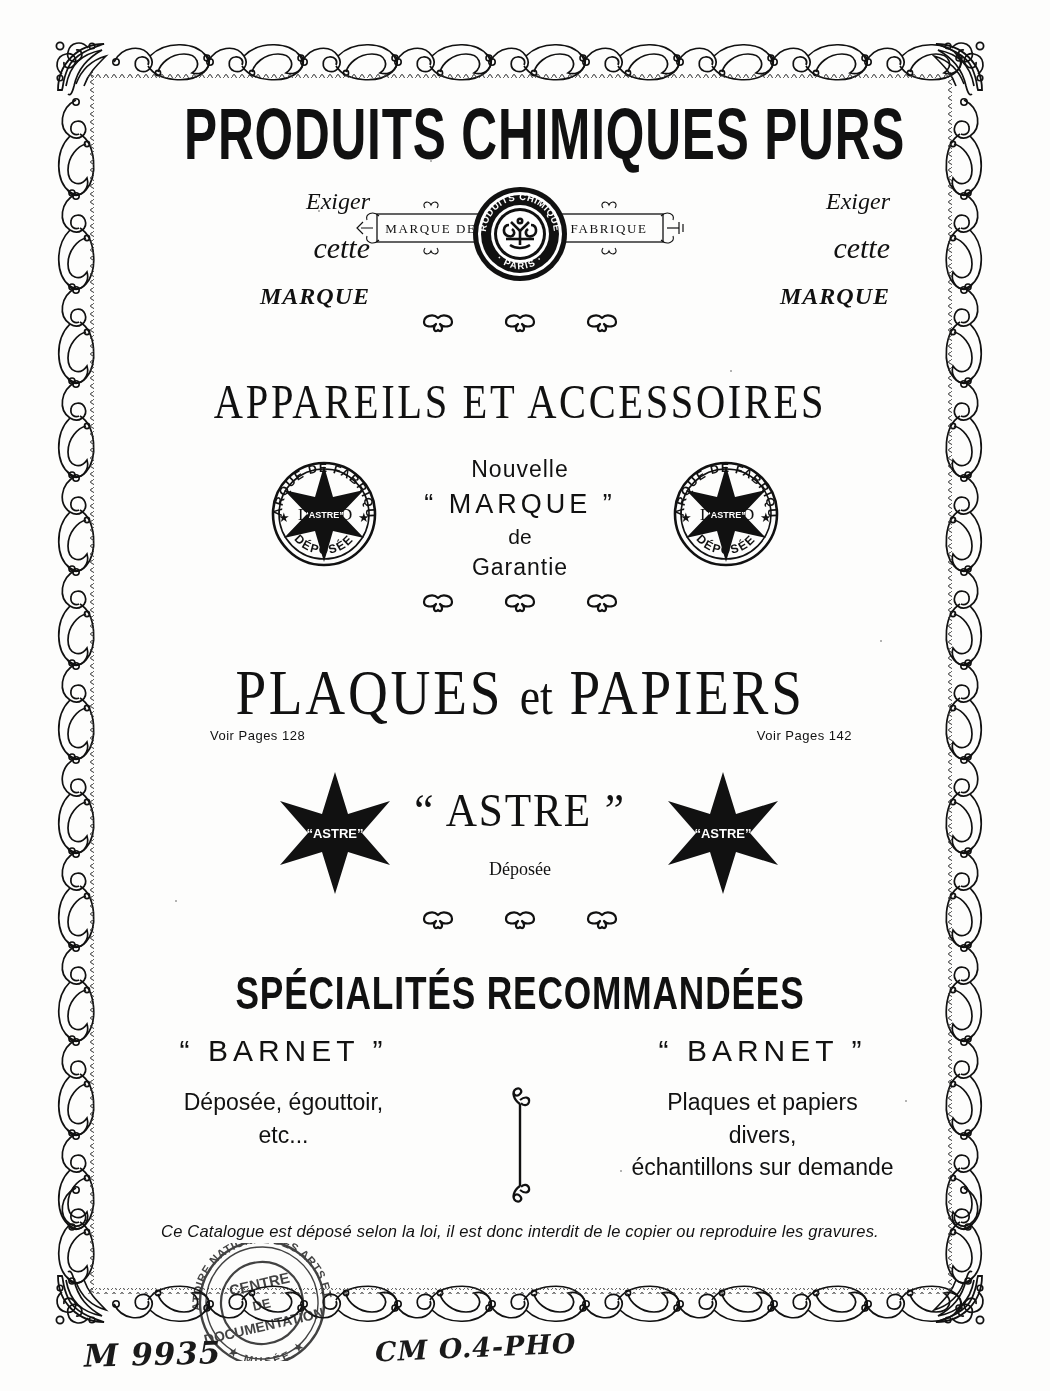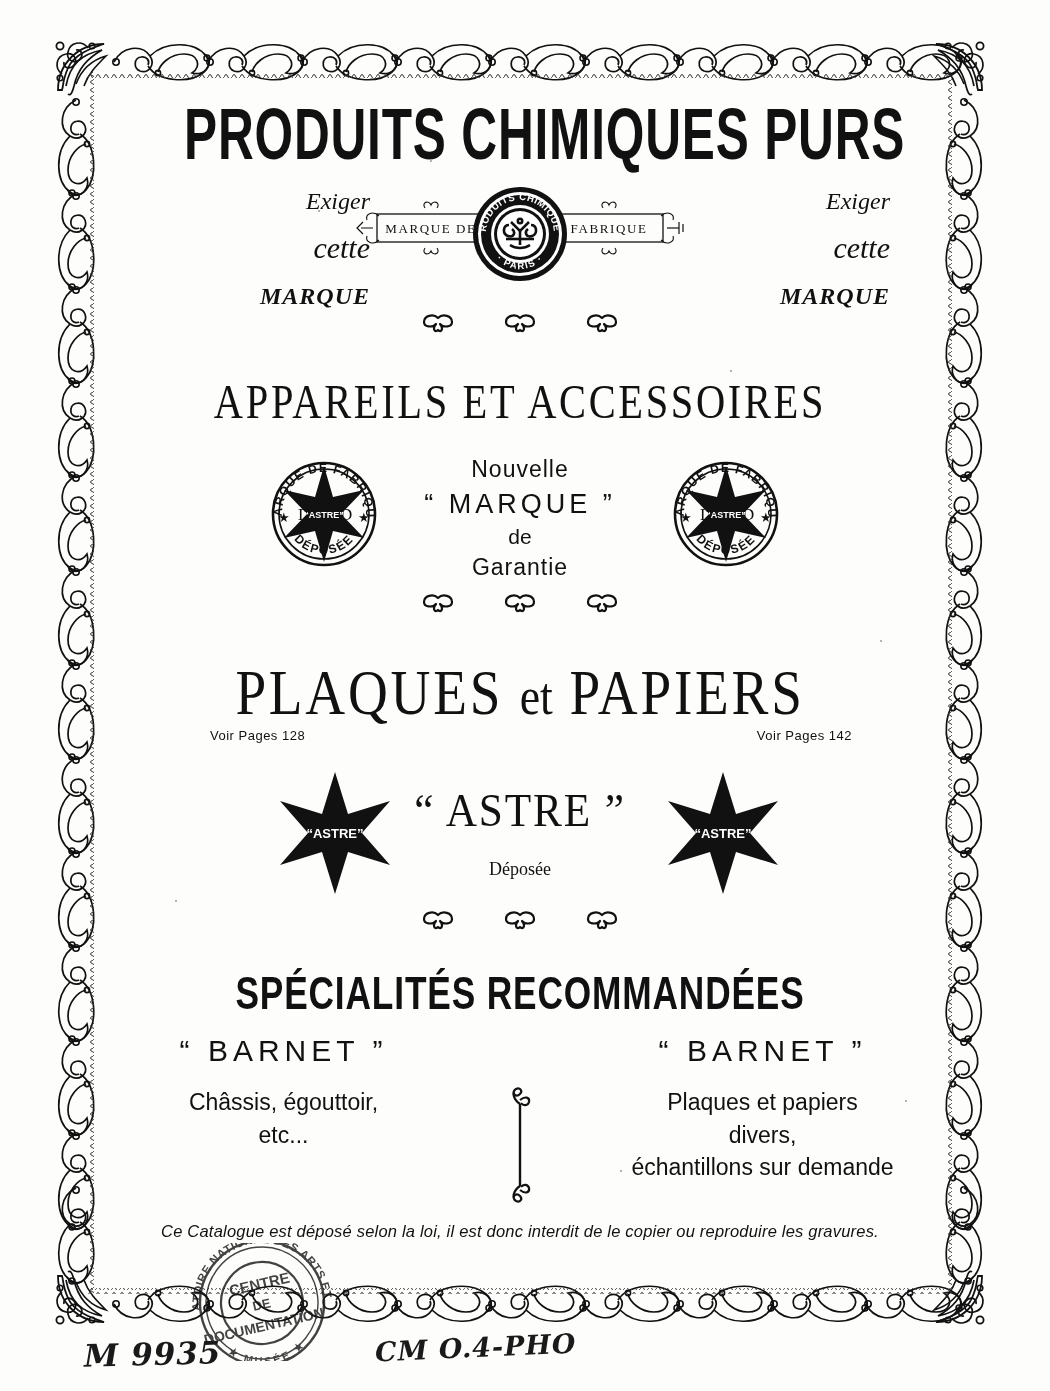--- a/index.html
+++ b/index.html
@@ -613,21 +613,21 @@
       </svg>
     </div>
 
     <div class="h-spec" style="margin-top:40px;">SPÉCIALITÉS RECOMMANDÉES</div>
 
     <div class="spec-row" style="margin-top:22px;">
 
       <div class="spec-col left">
         <div class="spec-name">“ BARNET ”</div>
         <div class="spec-desc">
-          <div>Châssis,  égouttoir,</div>
+          <div>Déposée,  égouttoir,</div>
           <div>etc...</div>
         </div>
       </div>
 
       <div class="spec-divider">
         <svg width="30" height="120" viewBox="0 0 30 120" xmlns="http://www.w3.org/2000/svg">
           <line x1="15" y1="18" x2="15" y2="100" stroke="#111" stroke-width="2.4"></line>
           <path d="M15,18 C9,14 6,6 11,3 C15,1 18,5 15,8 C12,11 8,9 9,6" fill="none" stroke="#111" stroke-width="2.2"></path>
           <path d="M15,14 C20,10 25,11 24,16 C23,20 18,20 16,17" fill="none" stroke="#111" stroke-width="2.2"></path>
           <path d="M15,100 C9,104 6,112 11,115 C15,117 18,113 15,110 C12,107 8,109 9,112" fill="none" stroke="#111" stroke-width="2.2"></path>

